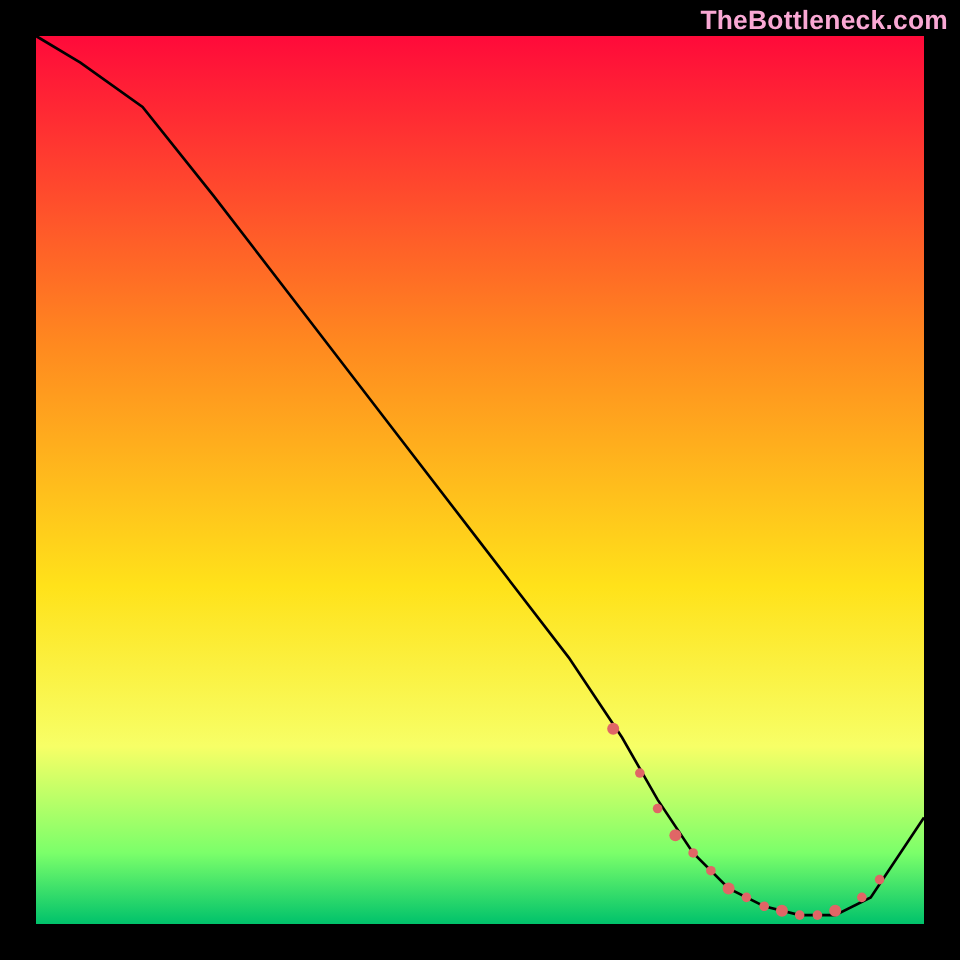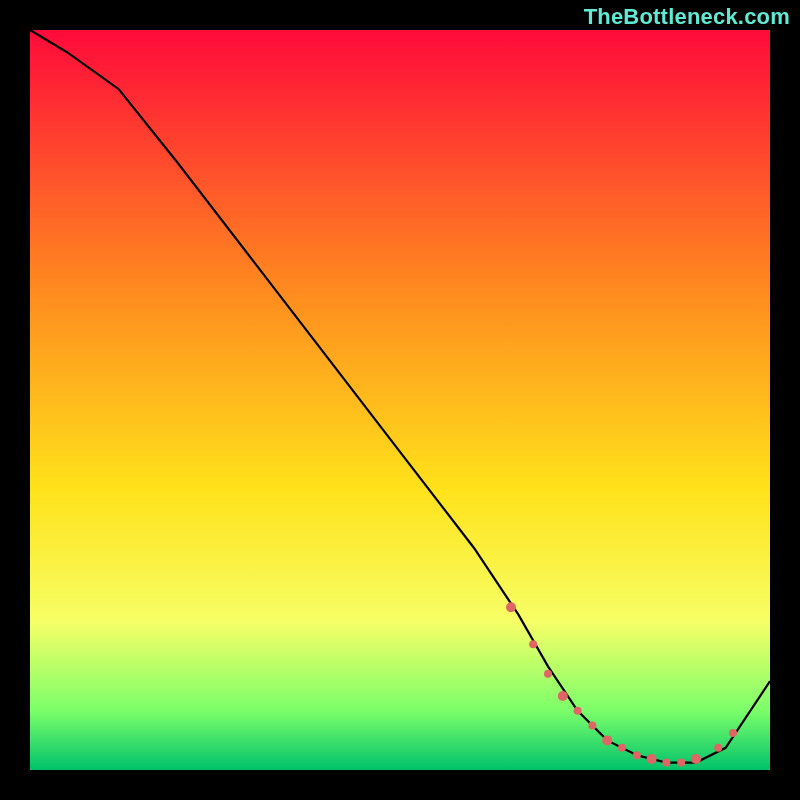--- a/index.html
+++ b/index.html
@@ -14,21 +14,21 @@
   .stage {
     position: relative;
     width: 800px;
     height: 800px;
     background: #000;
   }
   .attribution {
     position: absolute;
     top: 4px;
     right: 10px;
-    color: #5eead4;
+    color: #f9a8d4;
     font-size: 22px;
     font-weight: 600;
     letter-spacing: 0.2px;
     user-select: none;
   }
   svg {
     position: absolute;
     left: 0;
     top: 0;
   }

